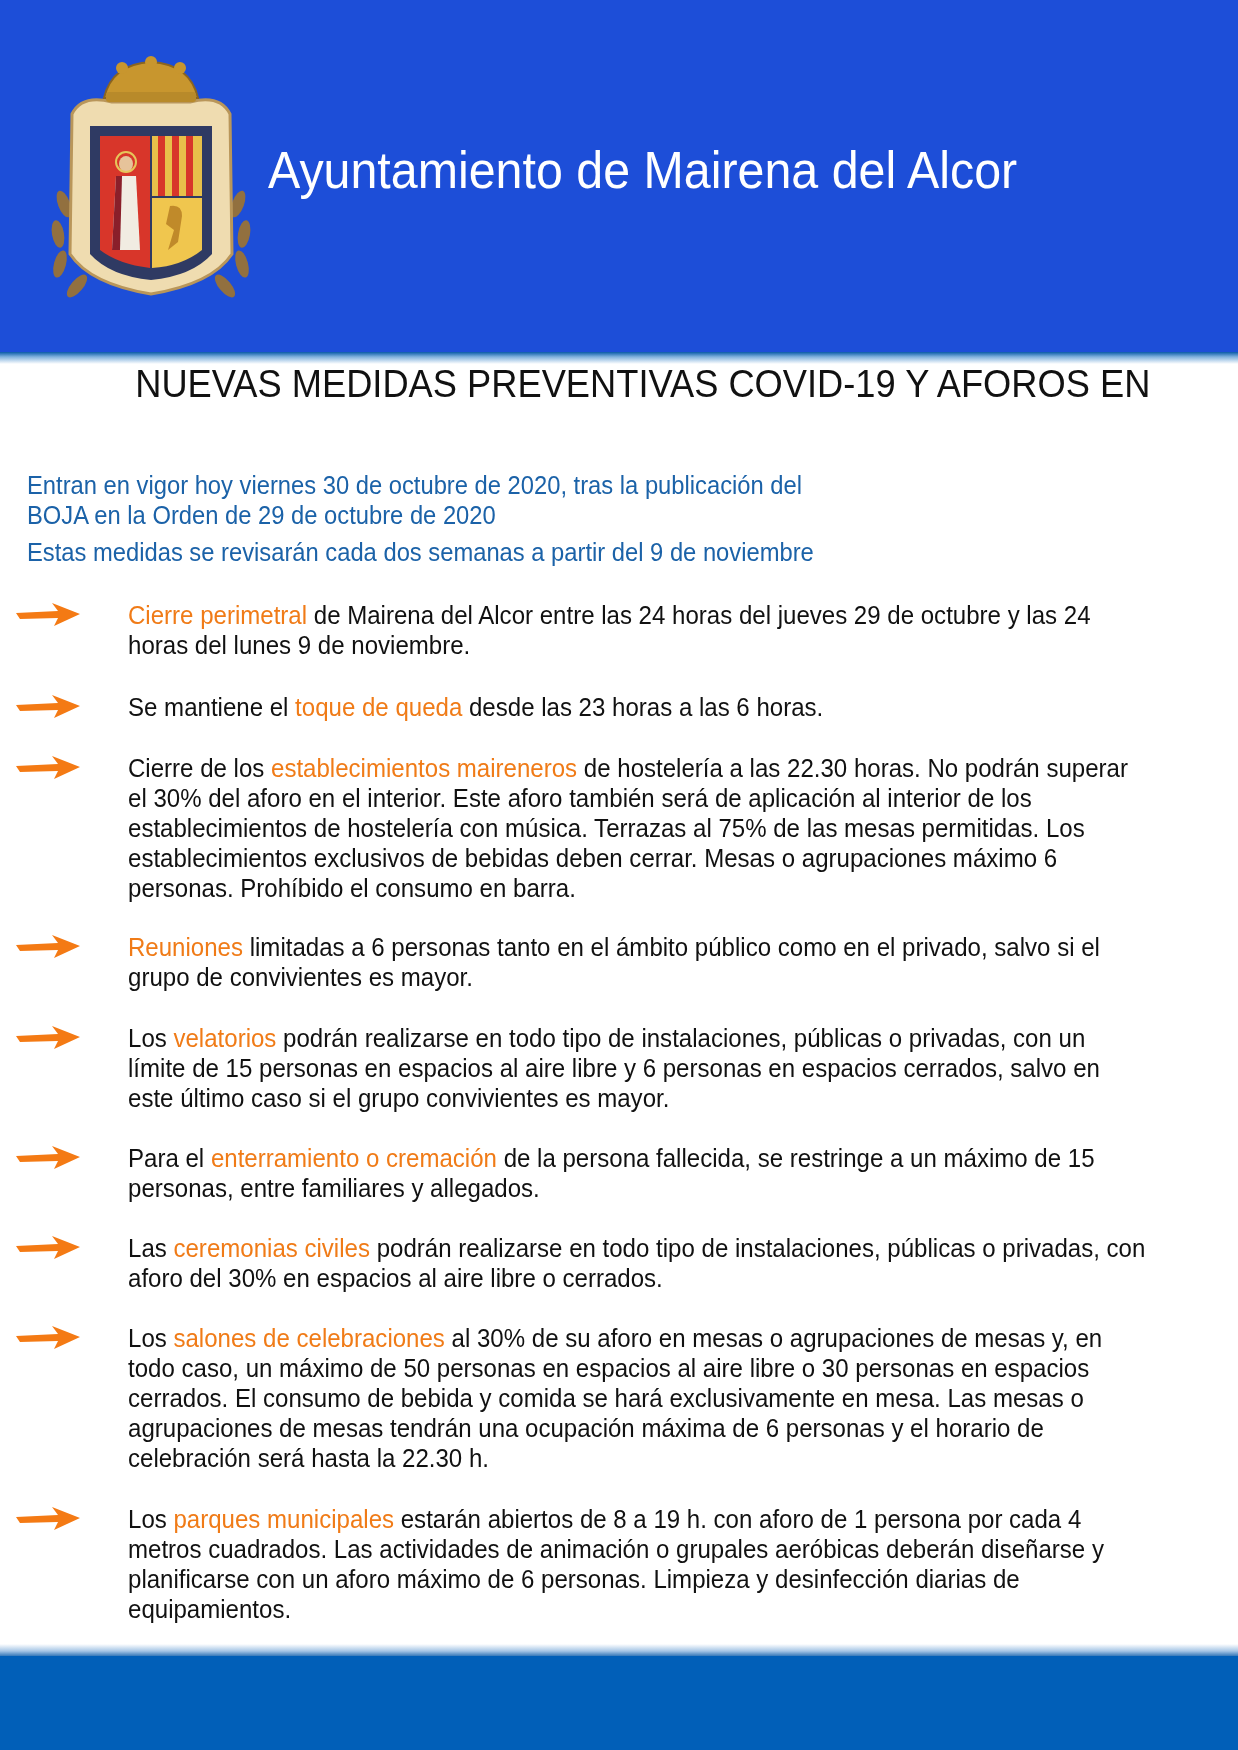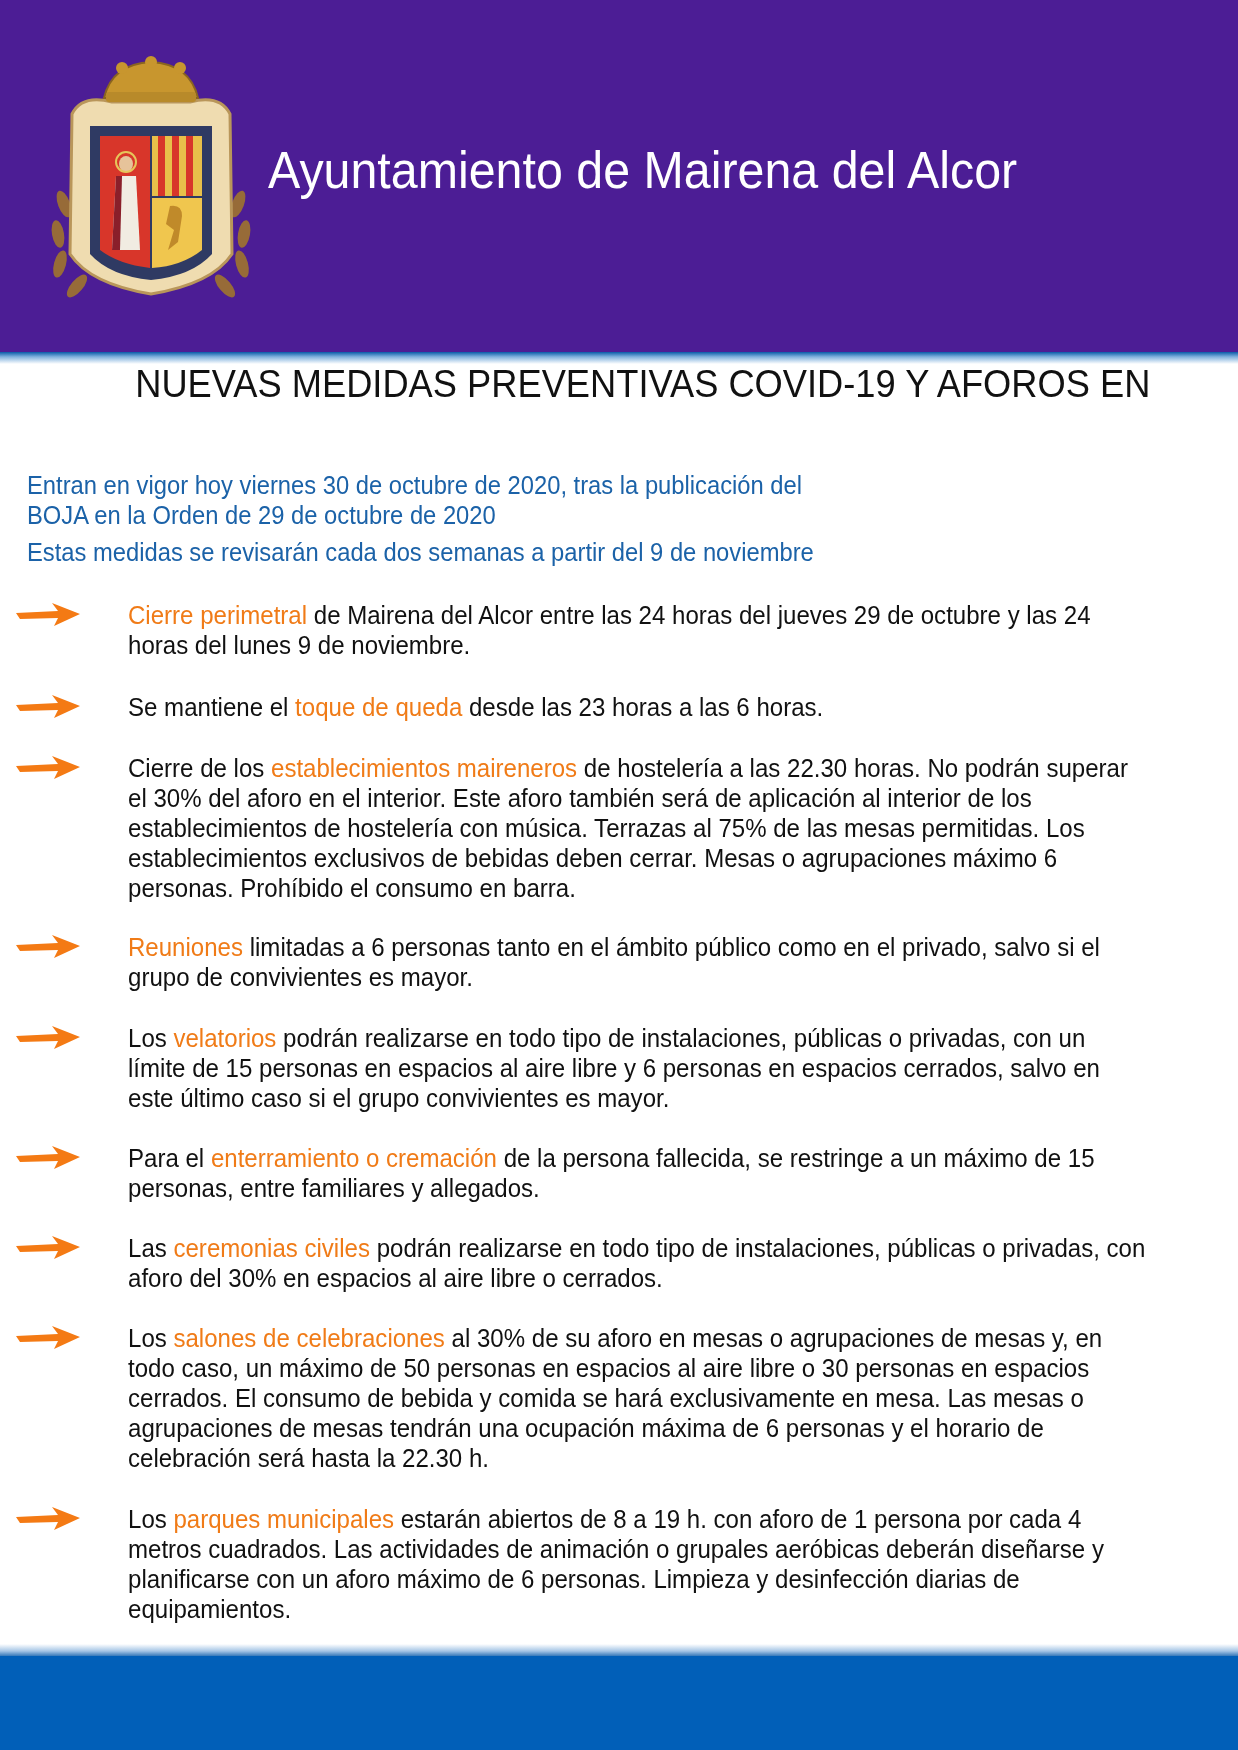--- a/index.html
+++ b/index.html
@@ -1,21 +1,21 @@
 <!DOCTYPE html>
 <html><head>
   <meta charset="utf-8">
   <style>
     * { box-sizing: border-box; margin: 0; padding: 0; }
     html, body { width: 1238px; height: 1750px; background: #ffffff; overflow: hidden; }
     body { font-family: "Liberation Sans", "DejaVu Sans", sans-serif; position: relative; }
 
     .header {
       position: absolute; left: 0; top: 0; width: 1238px; height: 358px;
-      background: #4c1d95;
+      background: #1d4ed8;
     }
     .header-fade {
       position: absolute; left: 0; top: 352px; width: 1238px; height: 12px;
       background: linear-gradient(#0a5aa8, #7fb0dd 40%, #ffffff);
     }
     .crest {
       position: absolute; left: 42px; top: 54px; width: 218px; height: 254px;
     }
     .header-title {
       position: absolute; left: 268px; top: 140px; width: 950px;

